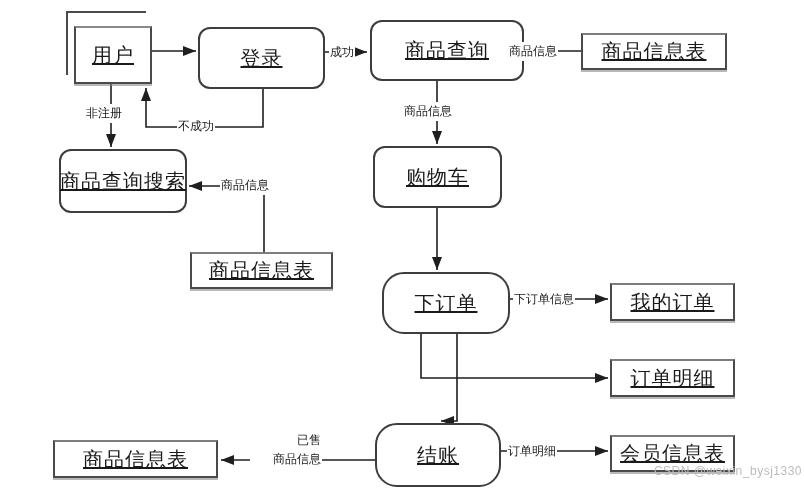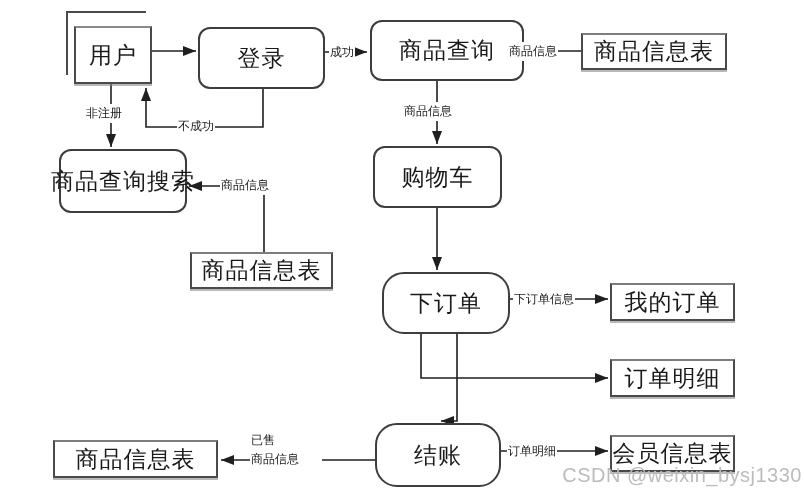--- a/index.html
+++ b/index.html
@@ -20,47 +20,48 @@
     color:var(--text-color);
   }
   #wires{position:absolute;left:0;top:0;width:804px;height:495px;}
   #wires polyline{fill:none;stroke:var(--line-color);stroke-width:1.6;}
   #wires polyline.shadow-outline{stroke:var(--border-color);stroke-width:2;}
   .arrowhead{fill:var(--line-color);}
   .node{
     position:absolute;
     display:flex;align-items:center;justify-content:center;
     background:var(--background-color);
-    font-size:23px;
+    font-size:20px;
     letter-spacing:1px;
     white-space:nowrap;
+    text-decoration:underline;
   }
   .process{
     border:2px solid #3d3d3d;
     border-radius:12px;
   }
   .store{
     border:2px solid var(--border-color);
     border-top-color:#7d7d7d;
     box-shadow:0 2px 0 rgba(128,128,128,0.55);
   }
   .edge-label{
     position:absolute;
     background:var(--background-color);
     font-size:12px;
     line-height:19px;
     padding:0 1px;
     white-space:nowrap;
   }
-  .edge-label.two-line{text-align:left;white-space:normal;}
+  .edge-label.two-line{text-align:right;white-space:normal;}
   #watermark{
     position:absolute;
     right:2px;top:464px;
     font-family:"Liberation Sans","DejaVu Sans",sans-serif;
-    font-size:20px;
+    font-size:12px;
     color:var(--watermark-color);
     letter-spacing:0.5px;
     white-space:nowrap;
   }
 </style>
 </head>
 <body>
 
 <div id="canvas">
 

